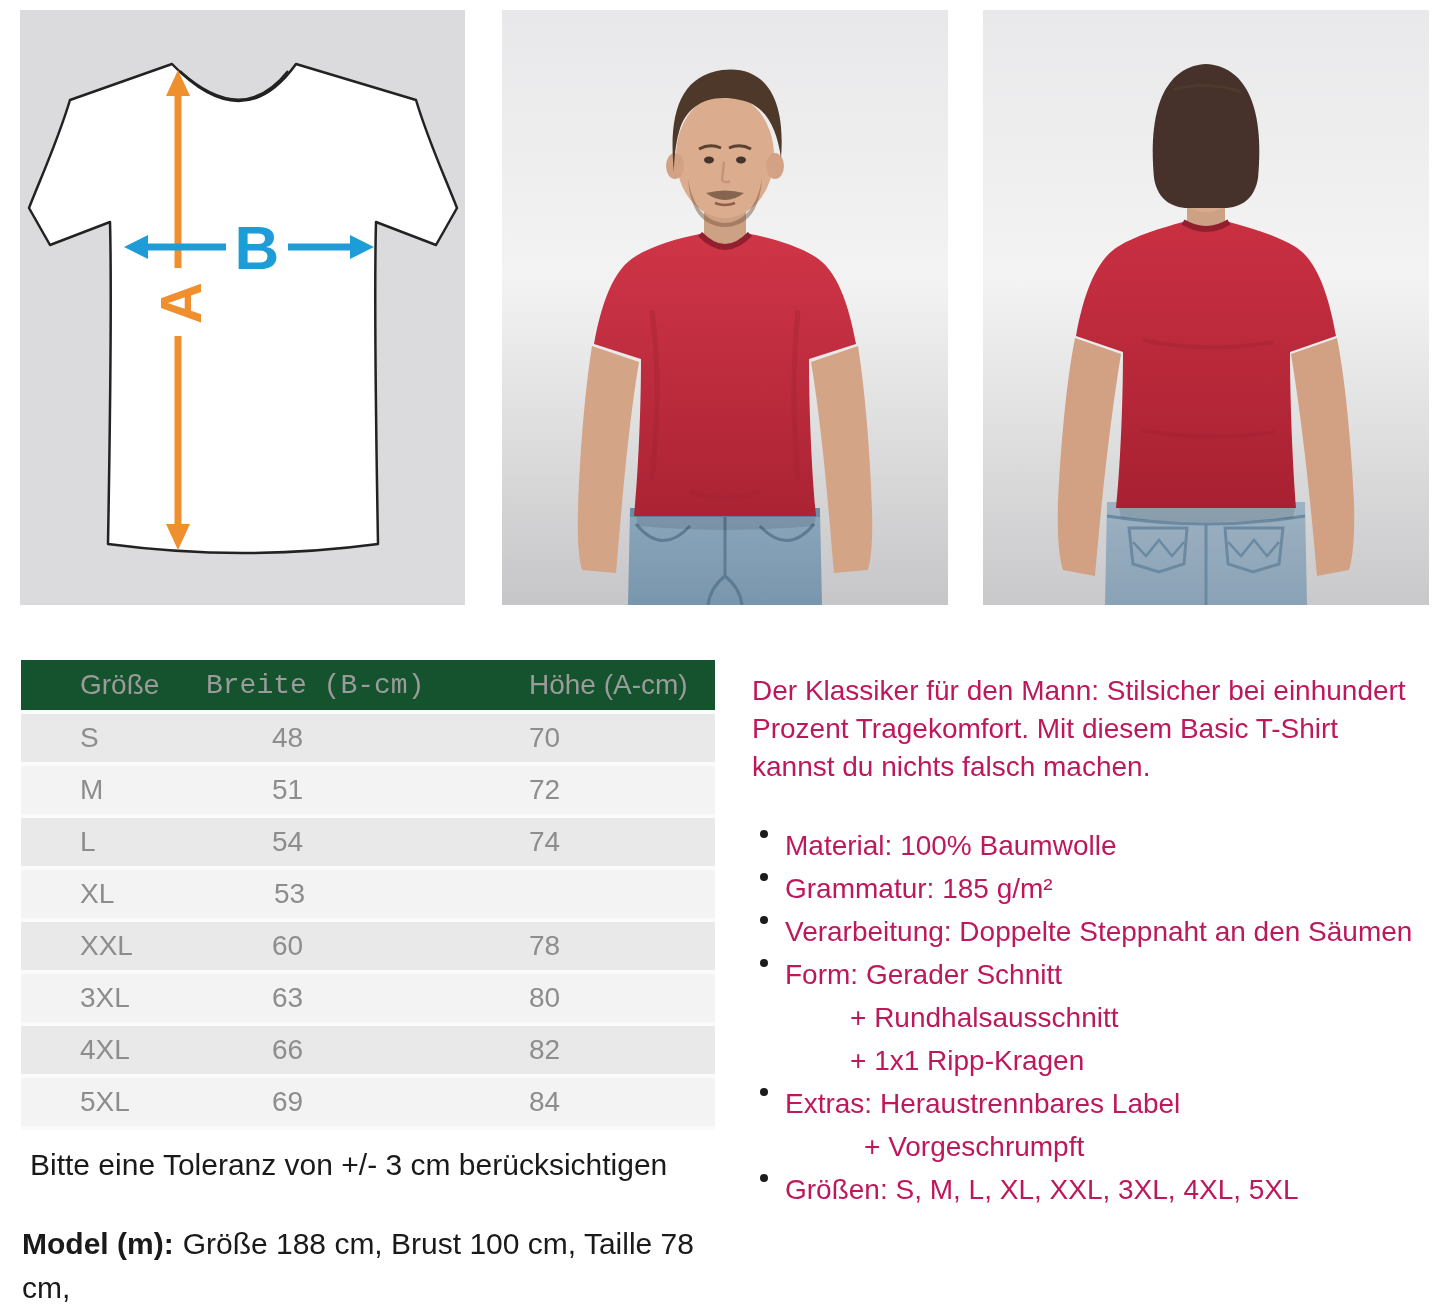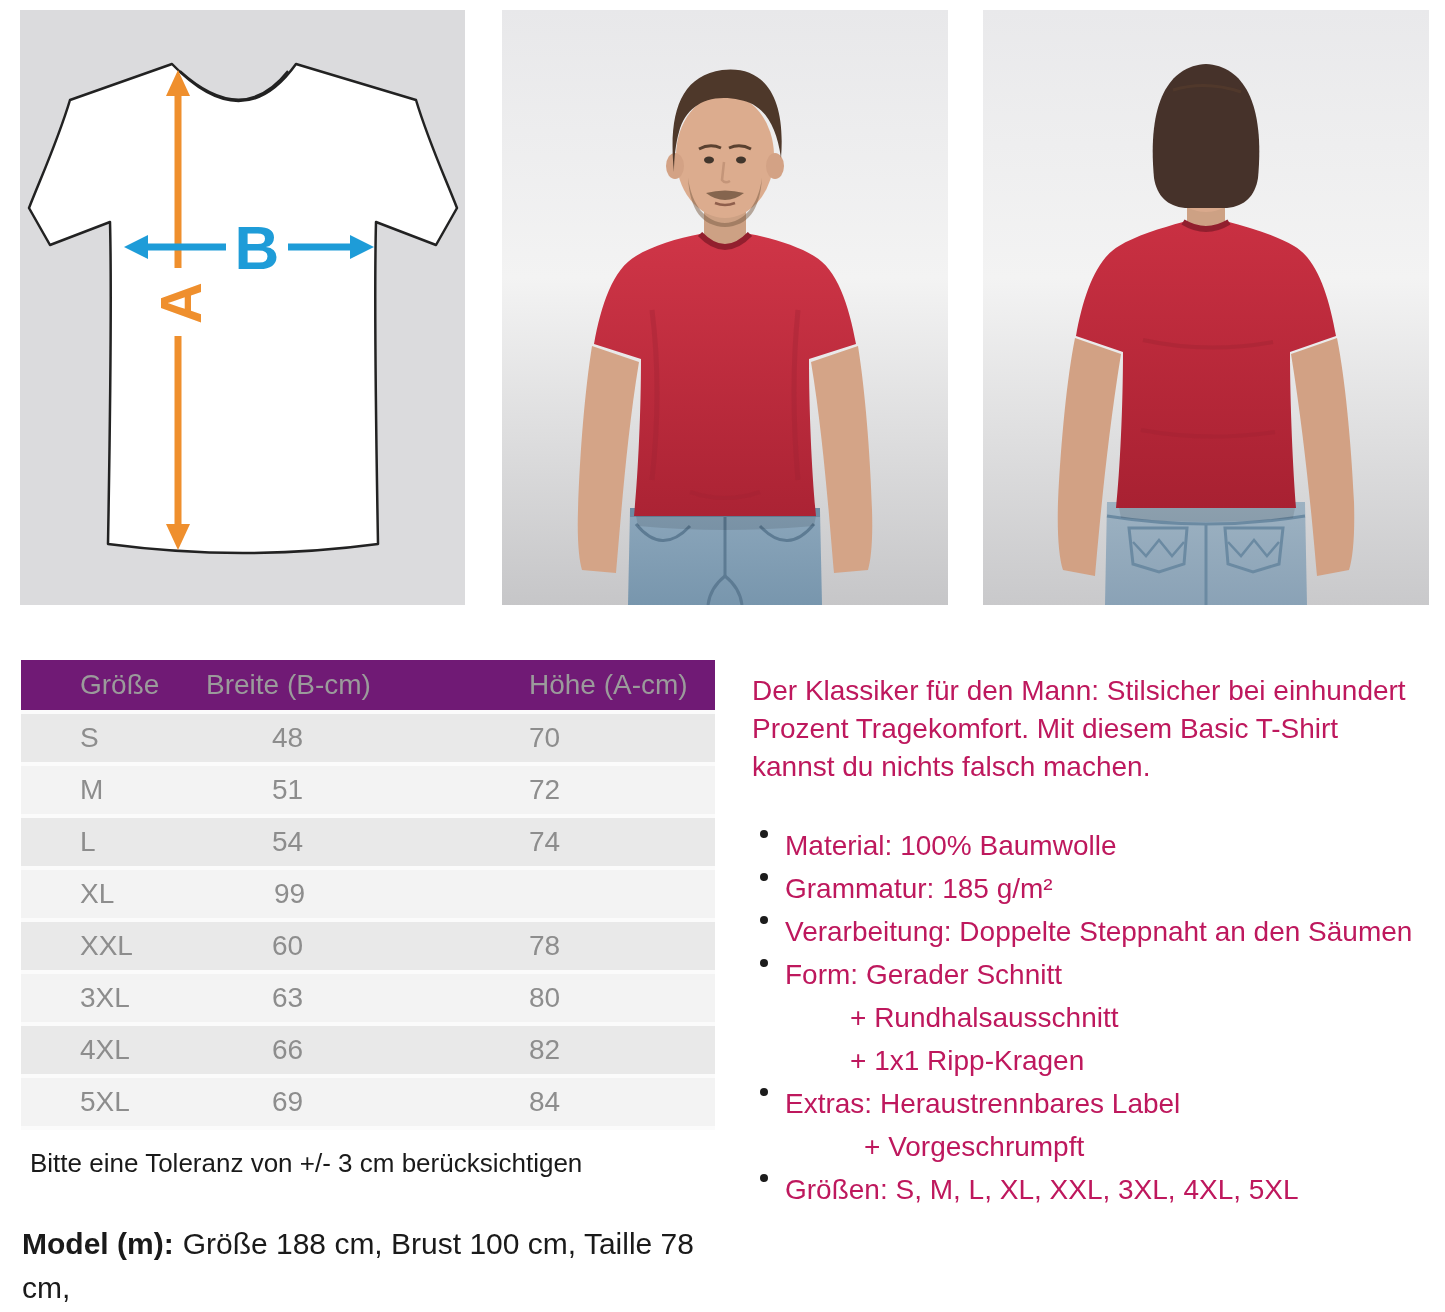--- a/index.html
+++ b/index.html
@@ -11,29 +11,29 @@
   .panel svg{display:block;width:100%;height:100%;}
   #diagram-panel{left:20px;width:445px;}
   #photo-front-panel{left:502px;width:446px;}
   #photo-back-panel{left:983px;width:446px;}
 
   
   .size-table{position:absolute;left:21px;top:660px;width:694px;background:#fbfbfb;
               font-size:28px;color:#8d8d8d;}
   .t-row{display:grid;grid-template-columns:185px 255px 1fr;align-items:center;
          height:48px;margin-bottom:4px;}
-  .t-head{height:50px;background:#701a75;color:#9b9b9b;}
+  .t-head{height:50px;background:#14532d;color:#9b9b9b;}
   .row-dark{background:#e9e9e9;}
   .row-light{background:#f3f3f3;}
   .c1{padding-left:59px;}
   .c2{padding-left:66px;}
   .c3{padding-left:68px;}
-  .t-head .c2{padding-left:0;}
-
-  .tolerance{position:absolute;left:30px;top:1148px;font-size:26px;color:#1a1a1a;}
+  .t-head .c2{padding-left:0;font-family:Liberation Mono, monospace;}
+
+  .tolerance{position:absolute;left:30px;top:1148px;font-size:30px;color:#1a1a1a;}
 
   .model-info{position:absolute;left:22px;top:1222px;width:710px;font-size:30px;
               color:#1a1a1a;line-height:44px;}
   .model-info .lbl{font-weight:700;text-align:center;}
   .model-info .rest{margin-left:9px;}
 
   
   .description{position:absolute;left:752px;top:672px;width:693px;color:#be185d;}
   .intro-line{font-size:28px;line-height:38px;white-space:nowrap;}
   .details{margin-top:44px;}
@@ -196,21 +196,21 @@
       <div class="c2">51</div>
       <div class="c3">72</div>
     </div>
     <div class="t-row row-dark">
       <div class="c1">L</div>
       <div class="c2">54</div>
       <div class="c3">74</div>
     </div>
     <div class="t-row row-light">
       <div class="c1">XL</div>
-      <div class="c3">99</div>
+      <div class="c3">53</div>
     </div>
     <div class="t-row row-dark">
       <div class="c1">XXL</div>
       <div class="c2">60</div>
       <div class="c3">78</div>
     </div>
     <div class="t-row row-light">
       <div class="c1">3XL</div>
       <div class="c2">63</div>
       <div class="c3">80</div>

